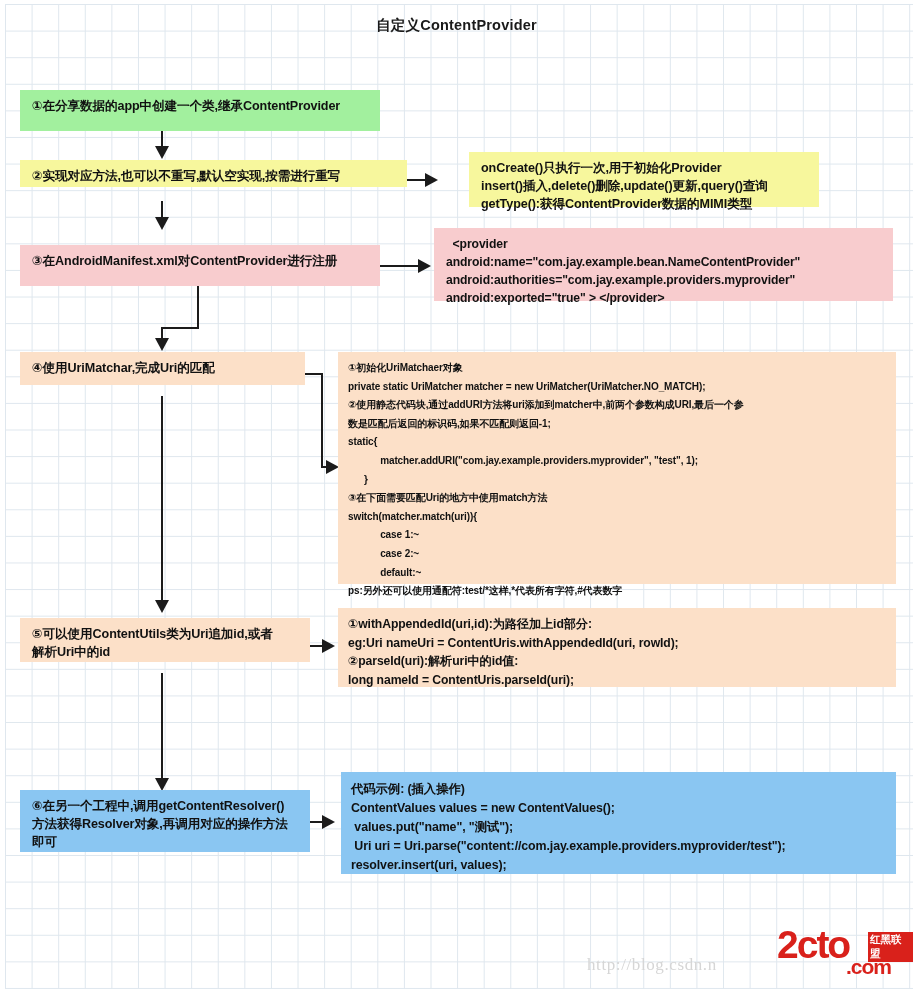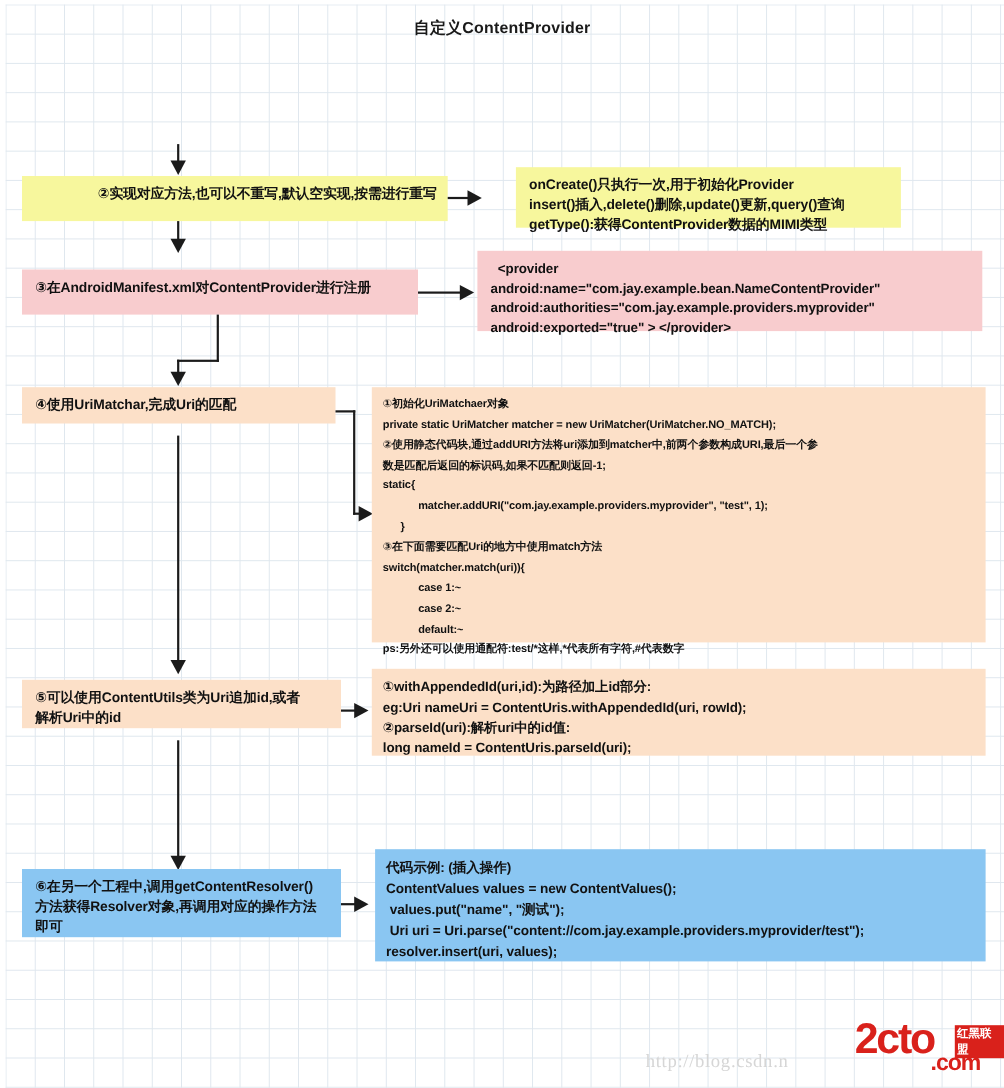--- a/index.html
+++ b/index.html
@@ -136,25 +136,26 @@
 </head>
 <body>
 
 <div id="canvas">
 
   <div class="margin-strip m-top"></div>
   <div class="margin-strip m-left"></div>
 
   <div class="title">自定义ContentProvider</div>
 
+  <div class="box green" style="left:20px; top:90px; width:360px; height:41px;">①在分享数据的app中创建一个类,继承ContentProvider</div>
 
   <div class="line-v" style="left:161px; top:131px; height:20px;"></div>
   <div class="arrow-down" style="left:155px; top:146px;"></div>
 
-  <div class="box yellow" style="left:20px; top:160px; width:387px; height:41px;text-align:right;">②实现对应方法,也可以不重写,默认空实现,按需进行重写</div>
+  <div class="box yellow" style="left:20px; top:160px; width:387px; height:27px;">②实现对应方法,也可以不重写,默认空实现,按需进行重写</div>
 
   <div class="line-h" style="left:407px; top:179px; width:25px;"></div>
   <div class="arrow-right" style="left:425px; top:173px;"></div>
 
   <div class="box yellow" style="left:441px; top:152px; width:350px; height:55px; line-height:18px;margin-left:28px;">onCreate()只执行一次,用于初始化Provider
 insert()插入,delete()删除,update()更新,query()查询
 getType():获得ContentProvider数据的MIMI类型</div>
 
   <div class="line-v" style="left:161px; top:201px; height:21px;"></div>
   <div class="arrow-down" style="left:155px; top:217px;"></div>

